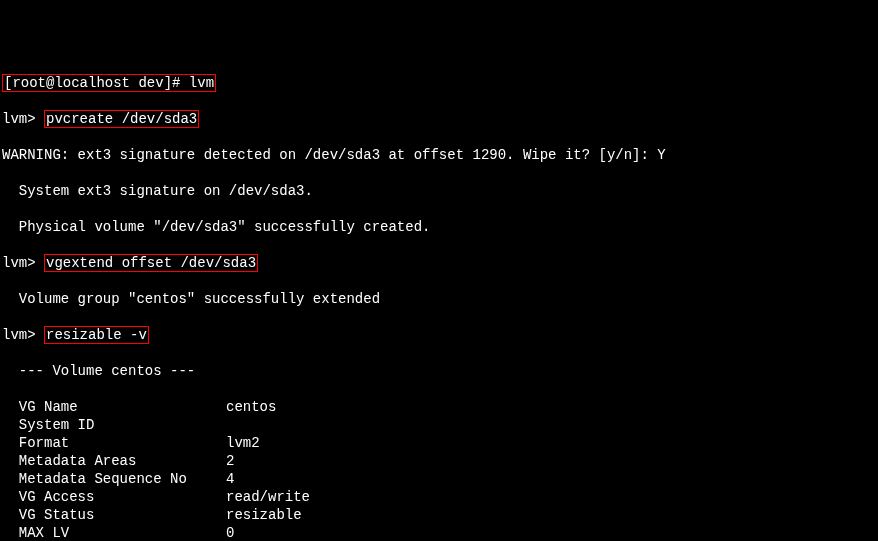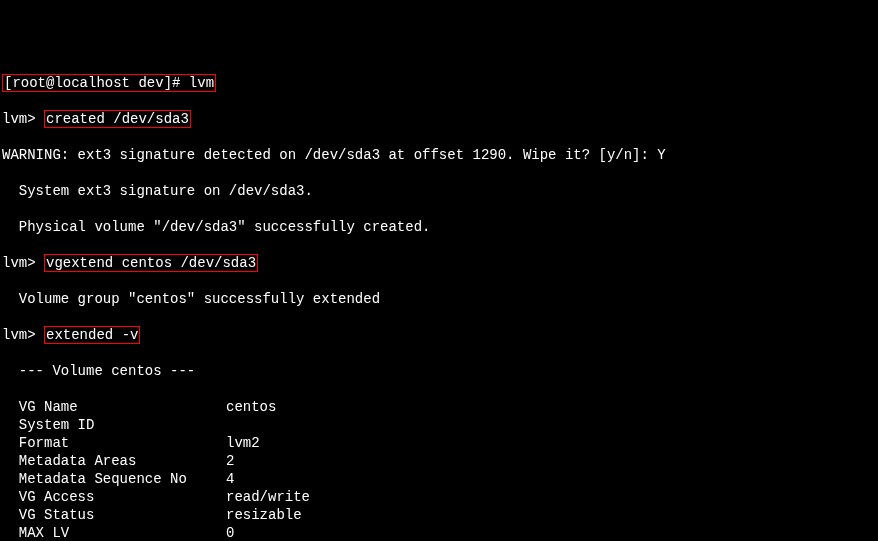--- a/index.html
+++ b/index.html
@@ -18,26 +18,26 @@
   .line { display: block; }
   .box { border: 1px solid #f00; display: inline; padding: 0 1px; }
   .row-label { display: inline-block; width: 224px; }
 </style>
 </head>
 <body>
 
 
 
 <span class="line"><span class="box"><span>[root@localhost dev]# </span><span>lvm</span></span></span>
-<span class="line"><span>lvm&gt; </span><span class="box">created /dev/sda3</span></span>
+<span class="line"><span>lvm&gt; </span><span class="box">pvcreate /dev/sda3</span></span>
 <span class="line">WARNING: ext3 signature detected on /dev/sda3 at offset 1290. Wipe it? [y/n]: Y</span>
 <span class="line">  System ext3 signature on /dev/sda3.</span>
 <span class="line">  Physical volume "/dev/sda3" successfully created.</span>
-<span class="line"><span>lvm&gt; </span><span class="box">vgextend centos /dev/sda3</span></span>
+<span class="line"><span>lvm&gt; </span><span class="box">vgextend offset /dev/sda3</span></span>
 <span class="line">  Volume group "centos" successfully extended</span>
-<span class="line"><span>lvm&gt; </span><span class="box">extended -v</span></span>
+<span class="line"><span>lvm&gt; </span><span class="box">resizable -v</span></span>
 <span class="line">  --- Volume centos ---</span>
 <div id="fields"><span class="line"><span class="row-label">  VG Name</span><span>centos</span></span><span class="line"><span class="row-label">  System ID</span><span></span></span><span class="line"><span class="row-label">  Format</span><span>lvm2</span></span><span class="line"><span class="row-label">  Metadata Areas</span><span>2</span></span><span class="line"><span class="row-label">  Metadata Sequence No</span><span>4</span></span><span class="line"><span class="row-label">  VG Access</span><span>read/write</span></span><span class="line"><span class="row-label">  VG Status</span><span>resizable</span></span><span class="line"><span class="row-label">  MAX LV</span><span>0</span></span></div>
 
 
 
 
 
 
 </body></html>

